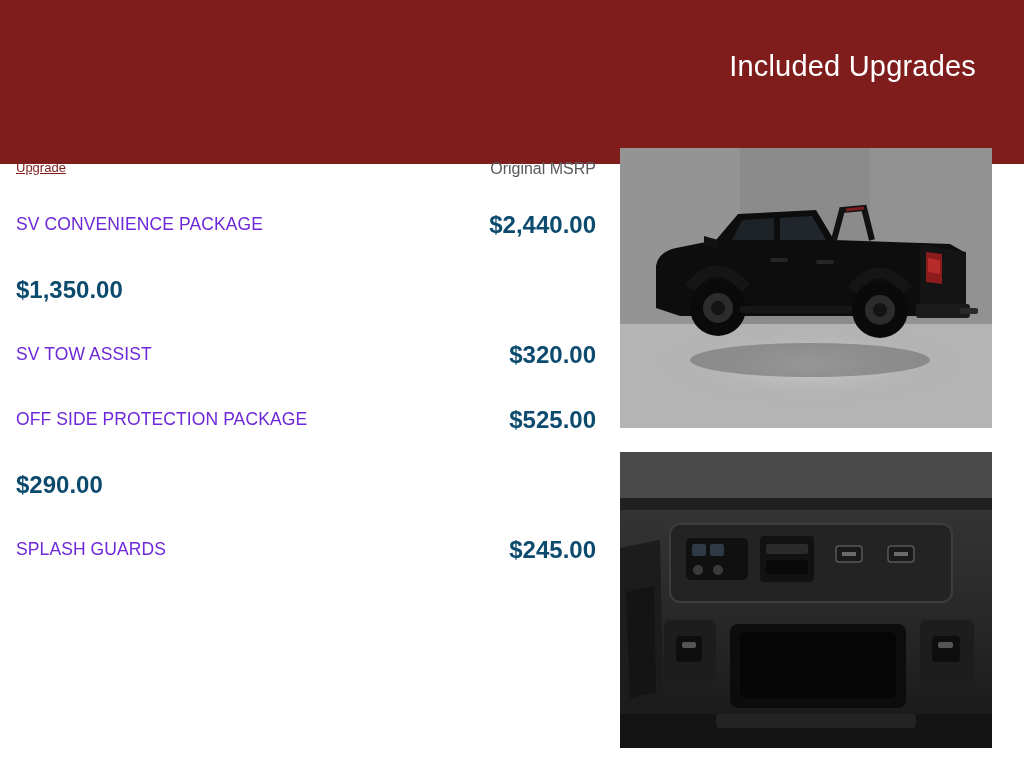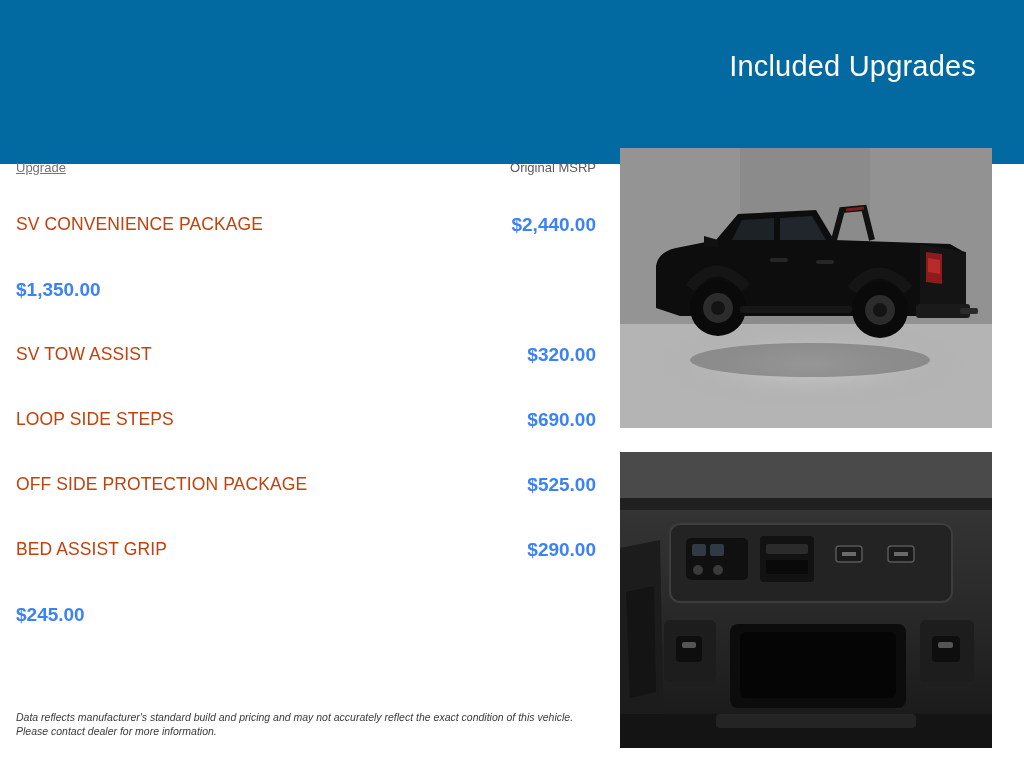--- a/index.html
+++ b/index.html
@@ -15,21 +15,21 @@
     position: relative;
   }
 
   
   .header {
     position: absolute;
     left: 0;
     top: 0;
     width: 1024px;
     height: 164px;
-    background: #0369a1;
+    background: #7f1d1d;
     box-sizing: border-box;
   }
   .header-title {
     position: absolute;
     right: 48px;
     top: 50px;
     color: #ffffff;
     font-size: 29px;
     font-weight: 400;
     letter-spacing: 0.2px;
@@ -58,54 +58,54 @@
     left: 16px;
     top: 30px;
     width: 580px;
     height: 18px;
   }
   .th-upgrade {
     position: absolute;
     left: 0;
     top: 0;
     font-size: 13px;
-    color: #737373;
+    color: #7f1d1d;
     text-decoration: underline;
   }
   .th-msrp {
     position: absolute;
     right: 0;
     top: 0;
-    font-size: 13px;
+    font-size: 16px;
     color: #5a5a5a;
     text-align: right;
   }
   .rows {
     position: absolute;
     left: 16px;
     top: 62px;
     width: 580px;
   }
   .row {
     position: relative;
     height: 65px;
     display: flex;
     align-items: center;
     justify-content: space-between;
   }
   .row-label {
     font-size: 17.5px;
-    color: #c2410c;
+    color: #6d28d9;
     letter-spacing: 0.1px;
     white-space: nowrap;
   }
   .row-price {
-    font-size: 19px;
+    font-size: 24px;
     font-weight: bold;
-    color: #3b82f6;
+    color: #0c4a6e;
     white-space: nowrap;
     text-align: right;
   }
   .disclaimer {
     position: absolute;
     left: 16px;
     top: 580px;
     width: 580px;
     font-size: 10.5px;
     font-style: italic;
@@ -160,46 +160,38 @@
 
       <div class="row">
         <span class="row-price">$1,350.00</span>
       </div>
 
       <div class="row">
         <span class="row-label">SV TOW ASSIST</span>
         <span class="row-price">$320.00</span>
       </div>
 
-      <div class="row">
-        <span class="row-label">LOOP SIDE STEPS</span>
-        <span class="row-price">$690.00</span>
-      </div>
 
       <div class="row">
         <span class="row-label">OFF SIDE PROTECTION PACKAGE</span>
         <span class="row-price">$525.00</span>
       </div>
 
       <div class="row">
-        <span class="row-label">BED ASSIST GRIP</span>
         <span class="row-price">$290.00</span>
       </div>
 
       <div class="row">
+        <span class="row-label">SPLASH GUARDS</span>
         <span class="row-price">$245.00</span>
       </div>
 
 
     </div>
 
-    <div class="disclaimer">
-      <div>Data reflects manufacturer's standard build and pricing and may not accurately reflect the exact condition of this vehicle.</div>
-      <div>Please contact dealer for more information.</div>
-    </div>
   </div>
 
   <div class="photo photo-exterior">
     <svg viewBox="0 0 372 280" preserveAspectRatio="xMidYMid slice">
       <defs>
         <linearGradient id="wallGrad" x1="0" y1="0" x2="0" y2="1">
           <stop offset="0" stop-color="#8e8e8e"></stop>
           <stop offset="0.62" stop-color="#7d7d7d"></stop>
           <stop offset="0.63" stop-color="#6f6f6f"></stop>
           <stop offset="1" stop-color="#bdbdbd"></stop>

